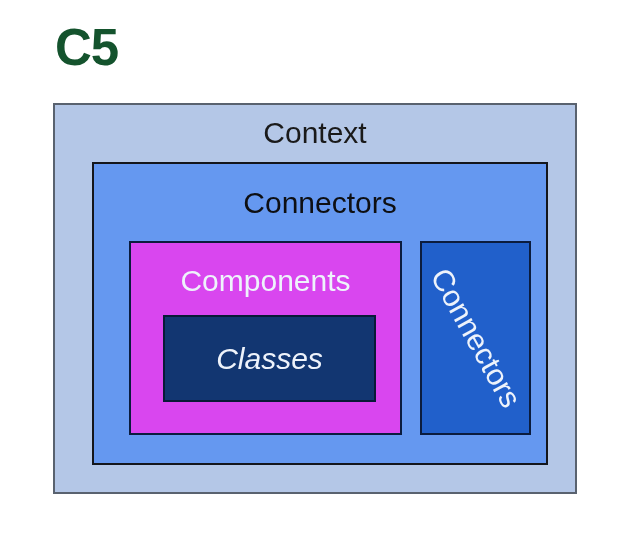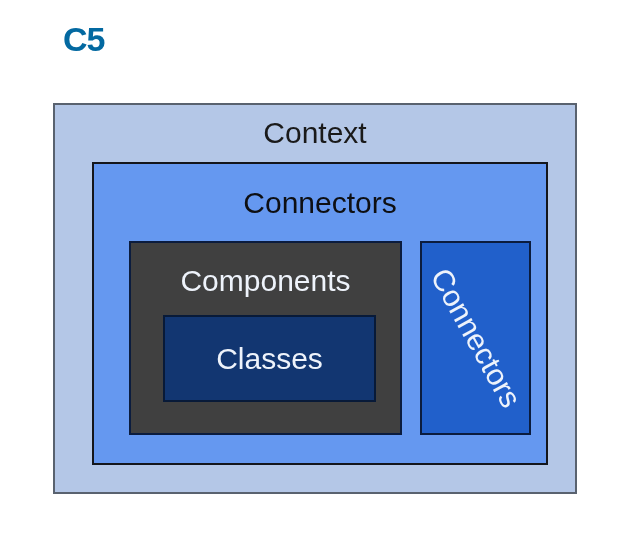--- a/index.html
+++ b/index.html
@@ -10,26 +10,26 @@
   .stage {
     position: relative;
     width: 624px;
     height: 536px;
     background: #ffffff;
     font-family: "Liberation Sans", sans-serif;
     overflow: hidden;
   }
   .diagram-title {
     position: absolute;
-    left: 63px;
+    left: 55px;
     top: 22px;
-    font-size: 34px;
+    font-size: 51px;
     line-height: 1;
     font-weight: 700;
-    color: #0369a1;
+    color: #14532d;
     letter-spacing: -1px;
   }
   .box {
     position: absolute;
     box-sizing: border-box;
   }
   .box-label {
     position: absolute;
     left: 0;
     right: 0;
@@ -93,25 +93,25 @@
 <div class="stage">
 
   <div class="diagram-title">C5</div>
 
   <div class="box context-box" style="background-color: rgb(180, 199, 231);">
     <div class="box-label" style="color: rgb(26, 26, 26);">Context</div>
 
     <div class="box containers-box" style="background-color: rgb(101, 152, 240);">
       <div class="box-label" style="color: rgb(14, 15, 18);">Connectors</div>
 
-      <div class="box components-box" style="background-color: #404040;">
+      <div class="box components-box" style="background-color: #d946ef;">
         <div class="box-label" style="color: rgb(238, 243, 251);">Components</div>
 
         <div class="box classes-box" style="background-color: rgb(18, 54, 113);">
-          <div class="box-label" style="color: rgb(238, 243, 251);">Classes</div>
+          <div class="box-label" style="color: rgb(238, 243, 251); font-style: italic;">Classes</div>
         </div>
       </div>
 
       <div class="box connectors-box" style="background-color: rgb(33, 96, 203);">
         <div class="box-label" style="color: rgb(238, 243, 251); transform: rotate(61deg);">Connectors</div>
       </div>
 
     </div>
   </div>
 </div>

